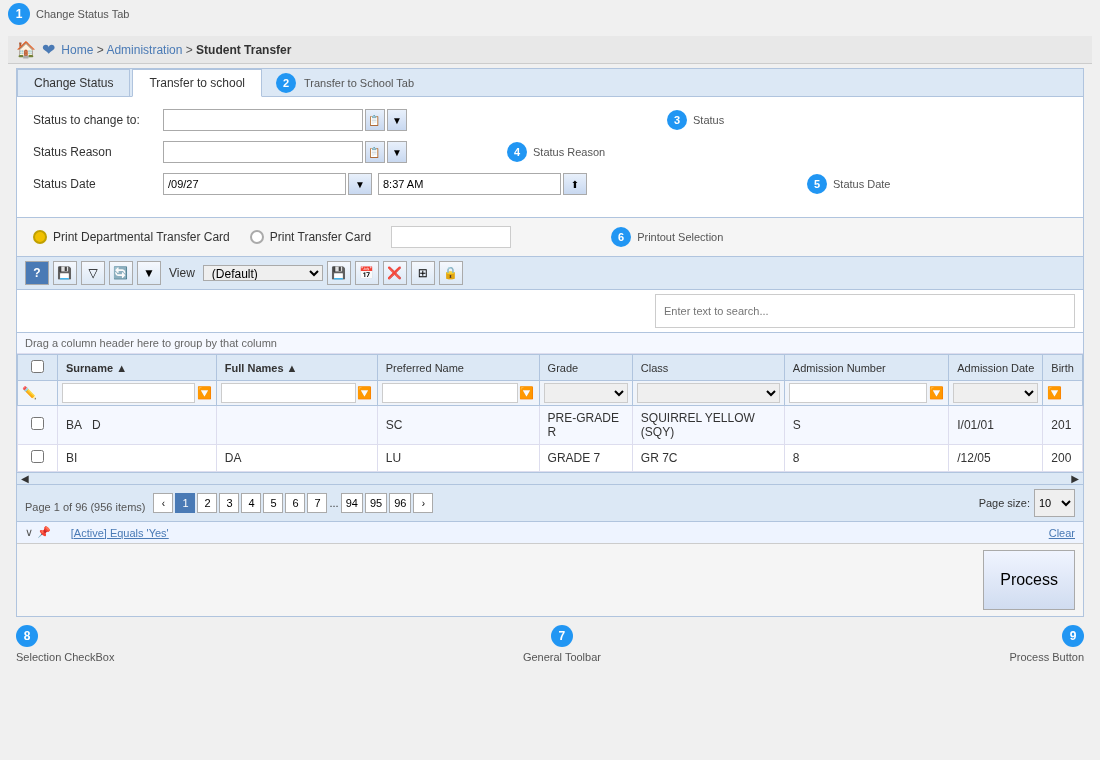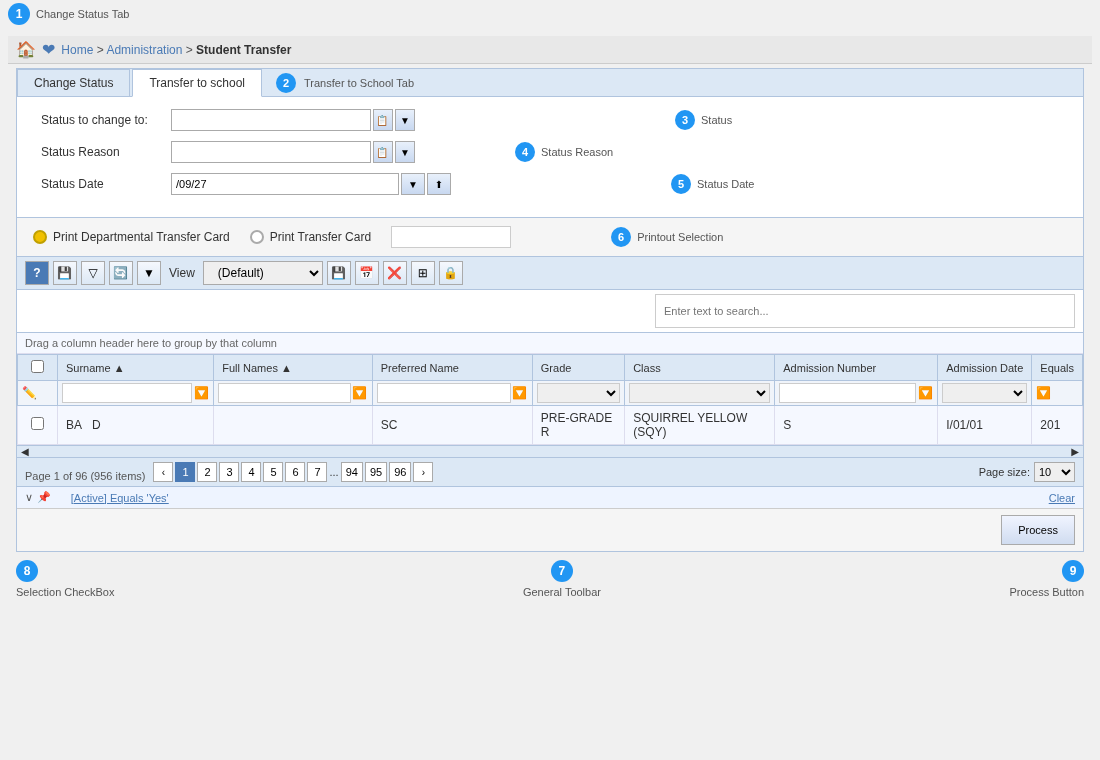--- a/index.html
+++ b/index.html
@@ -10,75 +10,75 @@
     .breadcrumb { font-size: 12px; }
     .breadcrumb a { color: #4a7ab5; text-decoration: none; }
     .breadcrumb span { color: #555; }
 
     .main-container { margin: 4px 8px; background: white; border: 1px solid #b0c4de; }
 
     .tabs { display: flex; border-bottom: 1px solid #b0c4de; background: #dce8f5; }
     .tab { padding: 6px 16px; cursor: pointer; border: 1px solid #b0c4de; border-bottom: none; margin-right: 2px; background: #dce8f5; font-size: 12px; color: #333; }
     .tab.active { background: white; border-bottom: 1px solid white; margin-bottom: -1px; z-index: 1; }
 
-    .form-section { padding: 12px 24px; background: white; border-bottom: 1px solid #b0c4de; }
+    .form-section { padding: 12px 16px; background: white; border-bottom: 1px solid #b0c4de; }
     .form-row { display: flex; align-items: center; margin-bottom: 10px; }
     .form-label { width: 130px; font-size: 12px; color: #333; }
     .form-input { display: flex; align-items: center; gap: 2px; }
-    .form-input input[type="text"] { width: 228px; height: 22px; border: 1px solid #aaa; padding: 2px 4px; font-size: 11px; }
+    .form-input input[type="text"] { width: 183px; height: 22px; border: 1px solid #aaa; padding: 2px 4px; font-size: 11px; }
     .form-input .btn-small { width: 20px; height: 22px; background: linear-gradient(to bottom, #e8f0fb, #c8d8f0); border: 1px solid #aaa; cursor: pointer; font-size: 10px; display: flex; align-items: center; justify-content: center; }
     .date-input { width: 80px; height: 22px; border: 1px solid #aaa; padding: 2px 4px; font-size: 11px; }
     .time-input { width: 80px; height: 22px; border: 1px solid #aaa; padding: 2px 4px; font-size: 11px; margin-left: 4px; }
 
     .printout-section { padding: 8px 16px; background: #f5f5f5; border-bottom: 1px solid #b0c4de; display: flex; align-items: center; gap: 20px; }
     .radio-option { display: flex; align-items: center; gap: 6px; font-size: 12px; }
     .radio-dot { width: 14px; height: 14px; border-radius: 50%; border: 2px solid #aaa; background: white; display: inline-block; }
     .radio-dot.filled { background: #f0c000; border-color: #c0a000; }
 
     .toolbar { background: #dce8f5; padding: 4px 8px; display: flex; align-items: center; gap: 4px; border-bottom: 1px solid #b0c4de; }
     .toolbar-btn { width: 24px; height: 24px; background: linear-gradient(to bottom, #f5f8fd, #dce8f5); border: 1px solid #aaa; cursor: pointer; display: flex; align-items: center; justify-content: center; font-size: 12px; }
     .toolbar-btn.question { background: #4a7ab5; color: white; font-weight: bold; }
-    .toolbar-select { height: 24px; font-size: 12px; border: 1px solid #aaa; padding: 0 10px; min-width: 120px; }
+    .toolbar-select { height: 16px; font-size: 12px; border: 1px solid #aaa; padding: 0 4px; min-width: 120px; }
     .view-label { font-size: 12px; margin: 0 4px; }
 
     .search-bar { background: white; padding: 4px 8px; border-bottom: 1px solid #b0c4de; display: flex; justify-content: flex-end; }
     .search-bar input { width: 420px; height: 22px; border: 1px solid #ccc; padding: 16px 8px; font-size: 11px; color: #999; }
 
     .drag-hint { padding: 4px 8px; font-size: 11px; color: #666; background: #f5f8ff; border-bottom: 1px solid #dde; }
 
     .table-container { overflow-x: auto; }
     table { width: 100%; border-collapse: collapse; font-size: 12px; }
     thead tr { background: #dce8f5; }
     thead th { padding: 5px 8px; border: 1px solid #b0c4de; text-align: left; font-weight: normal; white-space: nowrap; font-size: 11px; }
-    thead th.sortable { cursor: pointer; }
+    thead th.sortable { cursor: pointer; font-weight: bold; }
     .th-checkbox { width: 40px; text-align: center; }
     .filter-row td { padding: 2px 4px; border: 1px solid #b0c4de; background: #f0f4fa; }
     .filter-input { width: 100%; height: 20px; border: 1px solid #ccc; font-size: 11px; padding: 1px 3px; }
     .filter-select { height: 20px; border: 1px solid #ccc; font-size: 11px; width: 100%; }
     tbody tr { background: white; }
     tbody tr:nth-child(even) { background: #f5f8ff; }
     tbody td { padding: 5px 8px; border: 1px solid #dde; }
 
     .pagination-bar { background: #dce8f5; padding: 4px 8px; display: flex; align-items: center; justify-content: space-between; border-top: 1px solid #b0c4de; }
     .pagination-info { font-size: 11px; color: #555; margin-top: 7px; }
     .pagination-links { display: flex; align-items: center; gap: 2px; }
     .page-btn { min-width: 20px; height: 20px; padding: 0 4px; background: white; border: 1px solid #aaa; cursor: pointer; font-size: 11px; display: flex; align-items: center; justify-content: center; }
     .page-btn.active { background: #4a7ab5; color: white; border-color: #4a7ab5; }
     .page-btn.arrow { font-size: 10px; }
     .page-size { display: flex; align-items: center; gap: 4px; font-size: 11px; }
-    .page-size select { height: 20px; font-size: 11px; border: 1px solid #aaa; }
+    .page-size select { height: 28px; font-size: 11px; border: 1px solid #aaa; }
 
     .filter-bar { background: #eef4ff; padding: 4px 8px; display: flex; align-items: center; justify-content: space-between; border-top: 1px solid #b0c4de; }
     .filter-tag { display: flex; align-items: center; gap: 4px; font-size: 11px; }
     .filter-tag .arrow { color: #555; }
     .filter-tag .tag-text { color: #4a7ab5; text-decoration: underline; cursor: pointer; padding-left: 16px; }
     .clear-link { color: #4a7ab5; text-decoration: underline; cursor: pointer; font-size: 11px; }
 
     .process-bar { background: #f5f5f5; padding: 6px 8px; display: flex; justify-content: flex-end; border-top: 1px solid #ccc; }
-    .process-btn { background: linear-gradient(to bottom, #f0f4ff, #d0dcf0); border: 1px solid #aaa; padding: 8px 16px; cursor: pointer; font-size: 11px; }
+    .process-btn { background: linear-gradient(to bottom, #f0f4ff, #d0dcf0); border: 1px solid #aaa; padding: 20px 16px; cursor: pointer; font-size: 16px; }
     .annotation { display: flex; flex-direction: column; align-items: center; gap: 2px; }
 
     .outer-wrapper { position: relative; padding: 8px; }
 
     .annotation-badge { width: 22px; height: 22px; border-radius: 50%; background: #2196F3; color: white; display: flex; align-items: center; justify-content: center; font-size: 12px; font-weight: bold; flex-shrink: 0; }
   </style>
 </head>
 <body>
 
 <div style="padding: 2px 8px; font-size: 11px; color: #555; display: flex; align-items: center; gap: 6px; height: 28px;">
@@ -145,20 +145,21 @@
             </div>
           <span style="font-size:11px;color:#555;">Status Reason</span>
         </div>
       </div>
 
       <div class="form-row">
         <div class="form-label">Status Date</div>
         <div class="form-input">
           <input type="text" class="date-input" value="/09/27" style="">
           <button class="btn-small" style="width:24px;">▼</button>
+          <input type="text" class="time-input" value="8:37 AM" style="">
           <button class="btn-small" style="width:24px;">⬆</button>
         </div>
         <div style="display:flex;align-items:center;gap:6px;margin-left:220px;">
           <div class="annotation-badge" style="font-size:11px;width:20px;height:20px;">
               <span>5</span>
             </div>
           <span style="font-size:11px;color:#555;">Status Date</span>
         </div>
       </div>
     </div>
@@ -211,21 +212,21 @@
             <th class="th-checkbox">
               <input type="checkbox" style="">
             </th>
             <th class="sortable">Surname <span>▲</span></th>
             <th class="sortable">Full Names <span>▲</span></th>
             <th>Preferred Name</th>
             <th>Grade</th>
             <th>Class</th>
             <th>Admission Number</th>
             <th>Admission Date</th>
-            <th>Equals</th>
+            <th>Birth</th>
           </tr>
         </thead>
         <tbody>
 
           <tr class="filter-row">
             <td>✏️</td>
             <td>
                 <div style="display:flex;align-items:center;gap:2px;">
                   <input class="filter-input" type="text" style="">
                   <span>🔽</span>
@@ -259,20 +260,31 @@
             <td style="text-align:center;"><input type="checkbox" style=""></td>
             <td>BA&nbsp;&nbsp;&nbsp;D</td>
             <td></td>
             <td>SC</td>
             <td>PRE-GRADE R</td>
             <td>SQUIRREL YELLOW (SQY)</td>
             <td>S</td>
             <td>I/01/01</td>
             <td>201</td>
           </tr>
+          <tr>
+            <td style="text-align:center;"><input type="checkbox" style=""></td>
+            <td>BI</td>
+            <td>DA</td>
+            <td>LU</td>
+            <td>GRADE 7</td>
+            <td>GR 7C</td>
+            <td>8</td>
+            <td>/12/05</td>
+            <td>200</td>
+          </tr>
         </tbody>
       </table>
     </div>
 
     <div style="background:#dce8f5;height:12px;border-top:1px solid #b0c4de;display:flex;align-items:center;justify-content:space-between;padding:0 4px;">
       <span style="cursor:pointer;font-size:10px;">◀</span>
       <span style="cursor:pointer;font-size:10px;">▶</span>
     </div>
 
     <div class="pagination-bar">

